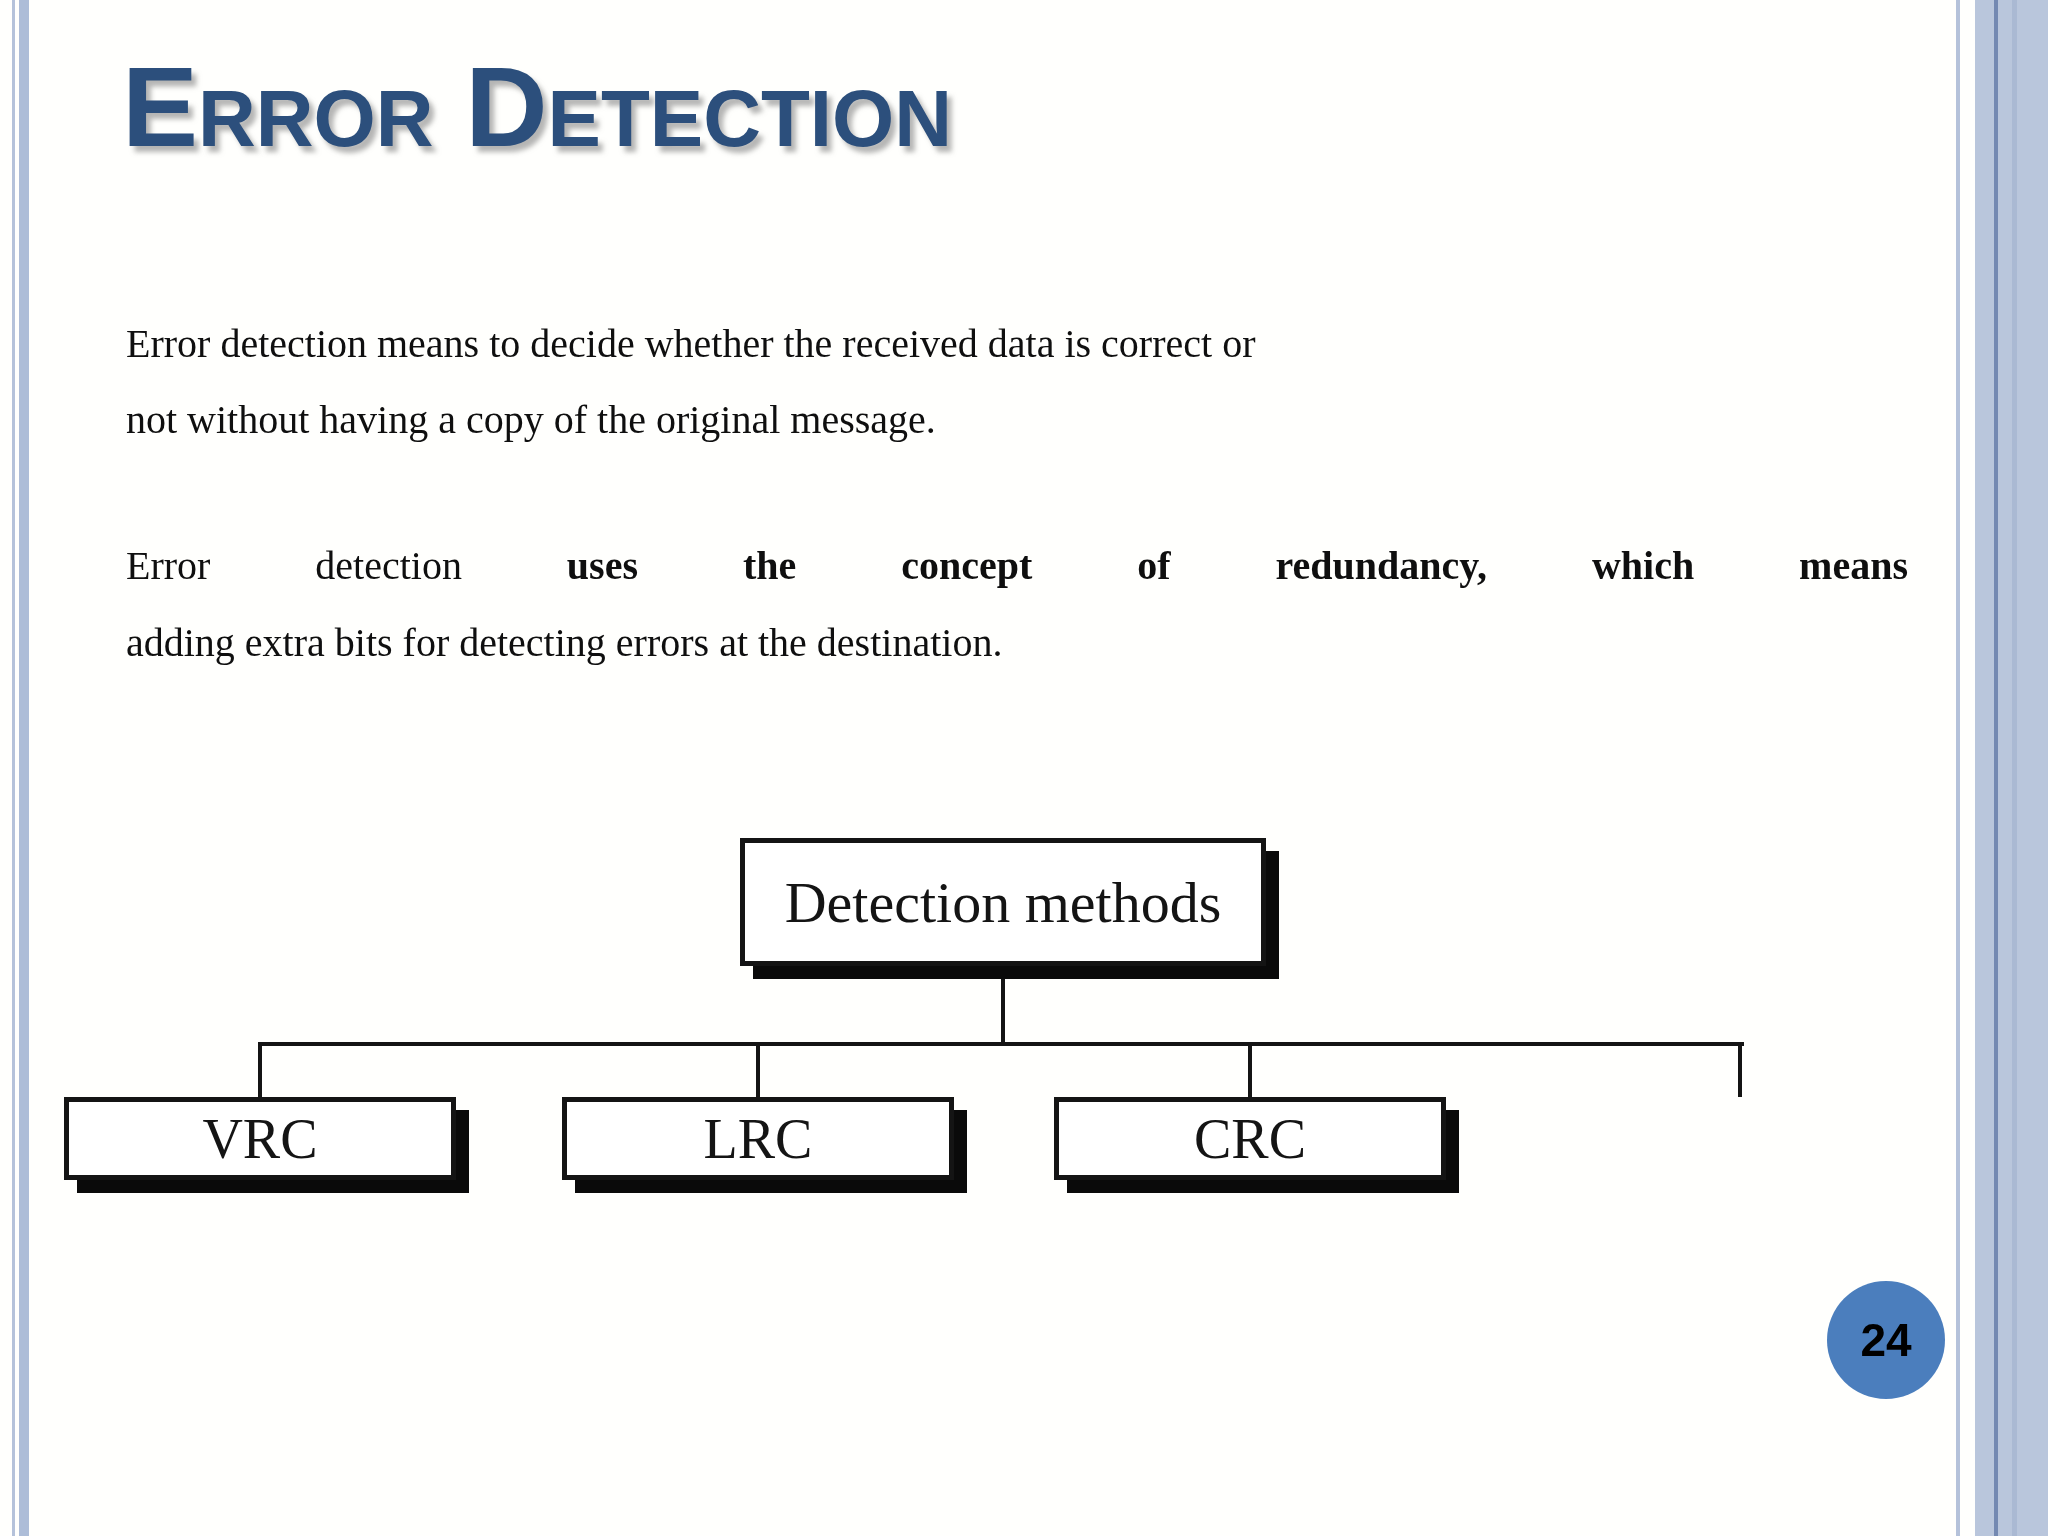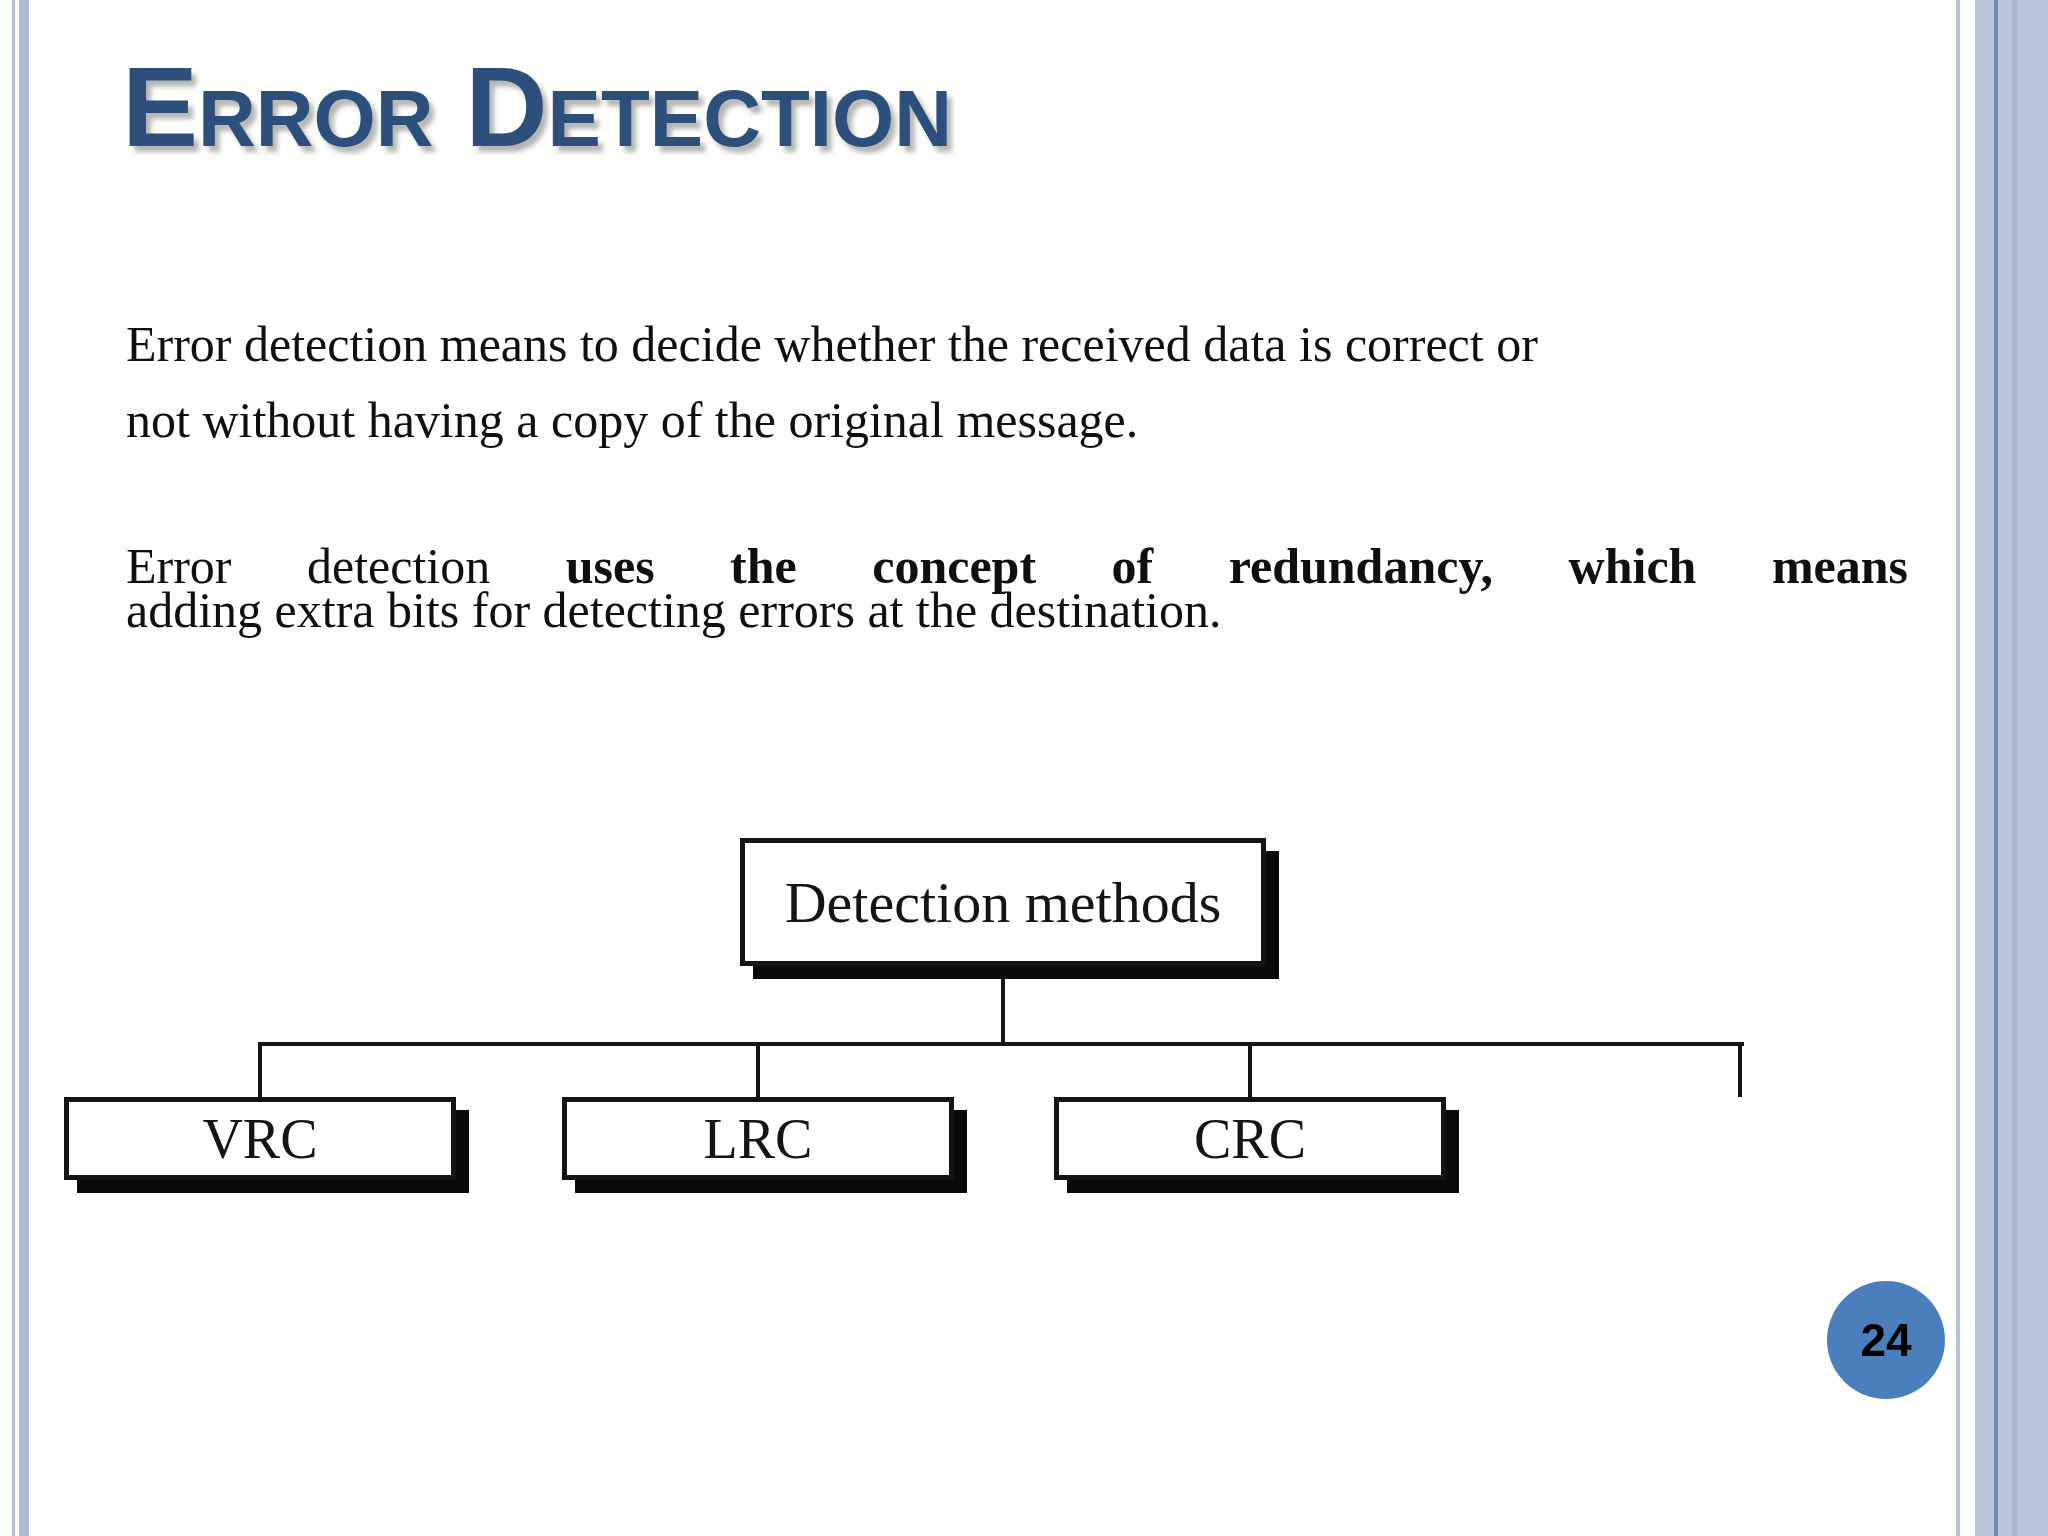--- a/index.html
+++ b/index.html
@@ -36,34 +36,34 @@
     line-height: 1.0;
     color: #2c4f7c;
     text-shadow: 5px 6px 5px rgba(120,120,120,0.55);
     white-space: nowrap;
   }
 
   
   .bodyline {
     position: absolute;
     left: 126px;
-    font-size: 50px;
+    font-size: 40px;
     line-height: 76px;
     white-space: nowrap;
   }
   .p1l1 { top: 306px; }
   .p1l2 { top: 382px; }
   .p2l1 {
     top: 528px;
     width: 1782px;
     white-space: normal;
     text-align: justify;
     text-align-last: justify;
   }
-  .p2l2 { top: 572px; }
+  .p2l2 { top: 605px; }
   .bold-seg { font-weight: bold; }
 
   
   .dbox {
     position: absolute;
     background: #ffffff;
     border: 5px solid #141414;
     box-shadow: 13px 13px 0 0 #0a0a0a;
     display: flex;
     align-items: center;

